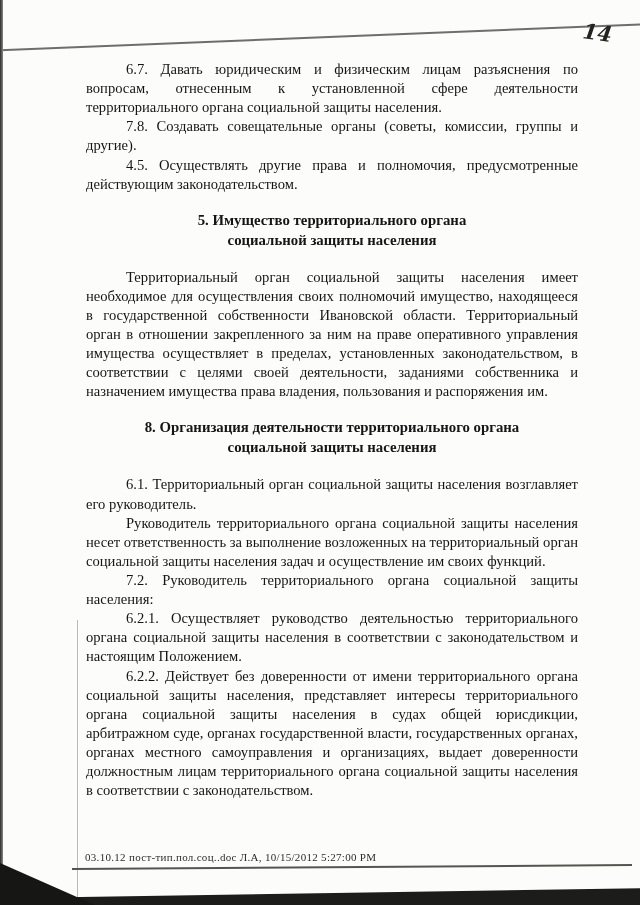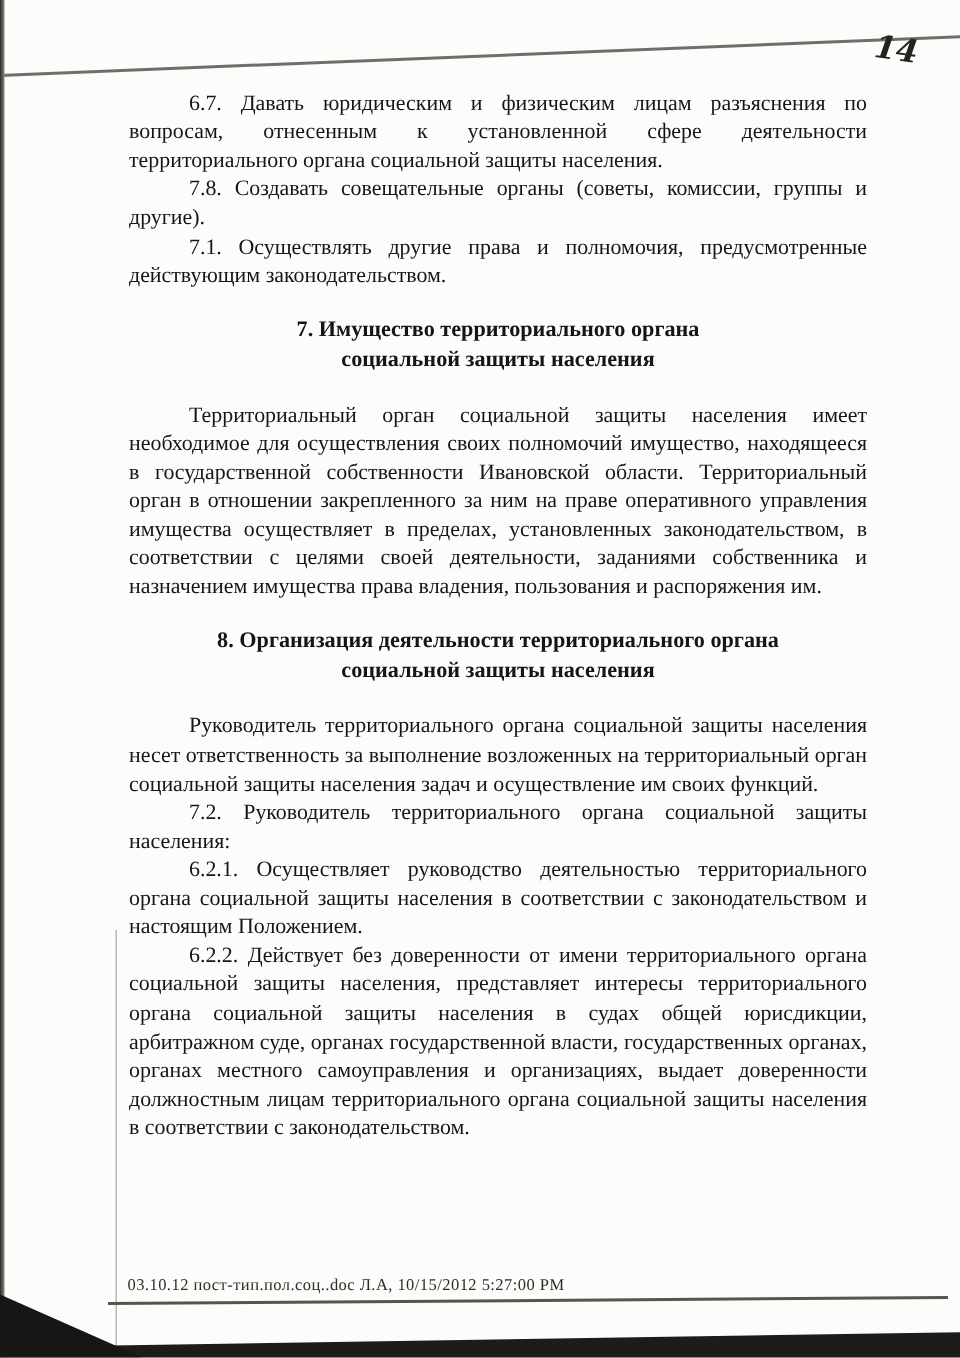--- a/index.html
+++ b/index.html
@@ -98,34 +98,35 @@
 <div class="footer-underline"></div>
 <div class="bottom-band"></div>
 <div class="bottom-left-blob"></div>
 
 <div class="pagenum">14</div>
 
 <div class="doc">
 
   <p>6.7. Давать юридическим и физическим лицам разъяснения по вопросам, отнесенным к установленной сфере деятельности территориального органа социальной защиты населения.</p>
   <p>7.8. Создавать совещательные органы (советы, комиссии, группы и другие).</p>
-  <p>7.1. Осуществлять другие права и полномочия, предусмотренные действующим законодательством.</p>
+  <p>4.5. Осуществлять другие права и полномочия, предусмотренные действующим законодательством.</p>
 
   <h3>
-    <span>7. Имущество территориального органа</span>
+    <span>5. Имущество территориального органа</span>
     <span>социальной защиты населения</span>
   </h3>
 
   <p>Территориальный орган социальной защиты населения имеет необходимое для осуществления своих полномочий имущество, находящееся в государственной собственности Ивановской области. Территориальный орган в отношении закрепленного за ним на праве оперативного управления имущества осуществляет в пределах, установленных законодательством, в соответствии с целями своей деятельности, заданиями собственника и назначением имущества права владения, пользования и распоряжения им.</p>
 
   <h3>
     <span>8. Организация деятельности территориального органа</span>
     <span>социальной защиты населения</span>
   </h3>
 
+  <p>6.1. Территориальный орган социальной защиты населения возглавляет его руководитель.</p>
   <p>Руководитель территориального органа социальной защиты населения несет ответственность за выполнение возложенных на территориальный орган социальной защиты населения задач и осуществление им своих функций.</p>
   <p>7.2. Руководитель территориального органа социальной защиты населения:</p>
   <p>6.2.1. Осуществляет руководство деятельностью территориального органа социальной защиты населения в соответствии с законодательством и настоящим Положением.</p>
   <p>6.2.2. Действует без доверенности от имени территориального органа социальной защиты населения, представляет интересы территориального органа социальной защиты населения в судах общей юрисдикции, арбитражном суде, органах государственной власти, государственных органах, органах местного самоуправления и организациях, выдает доверенности должностным лицам территориального органа социальной защиты населения в соответствии с законодательством.</p>
 
 </div>
 
 <div class="footer">03.10.12 пост-тип.пол.соц..doc Л.А, 10/15/2012 5:27:00 PM</div>
 
 </body></html>

